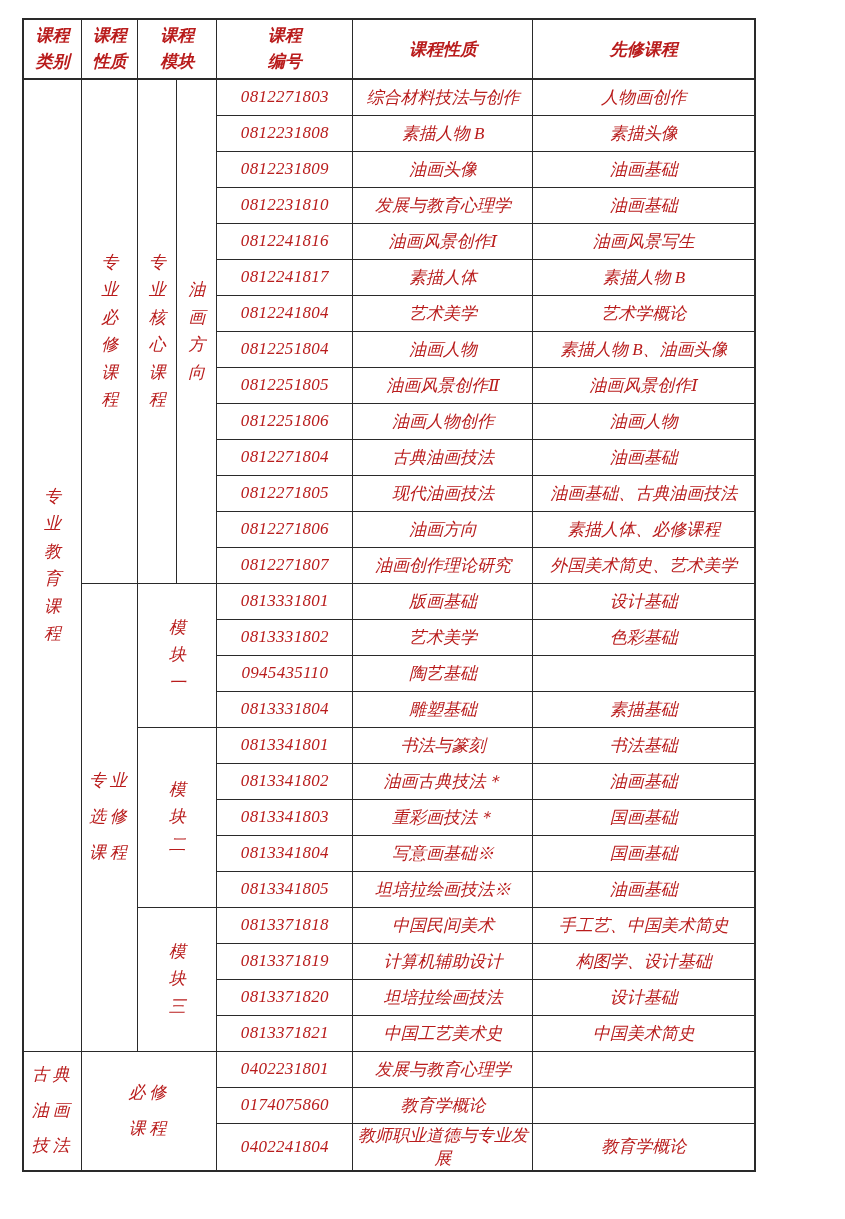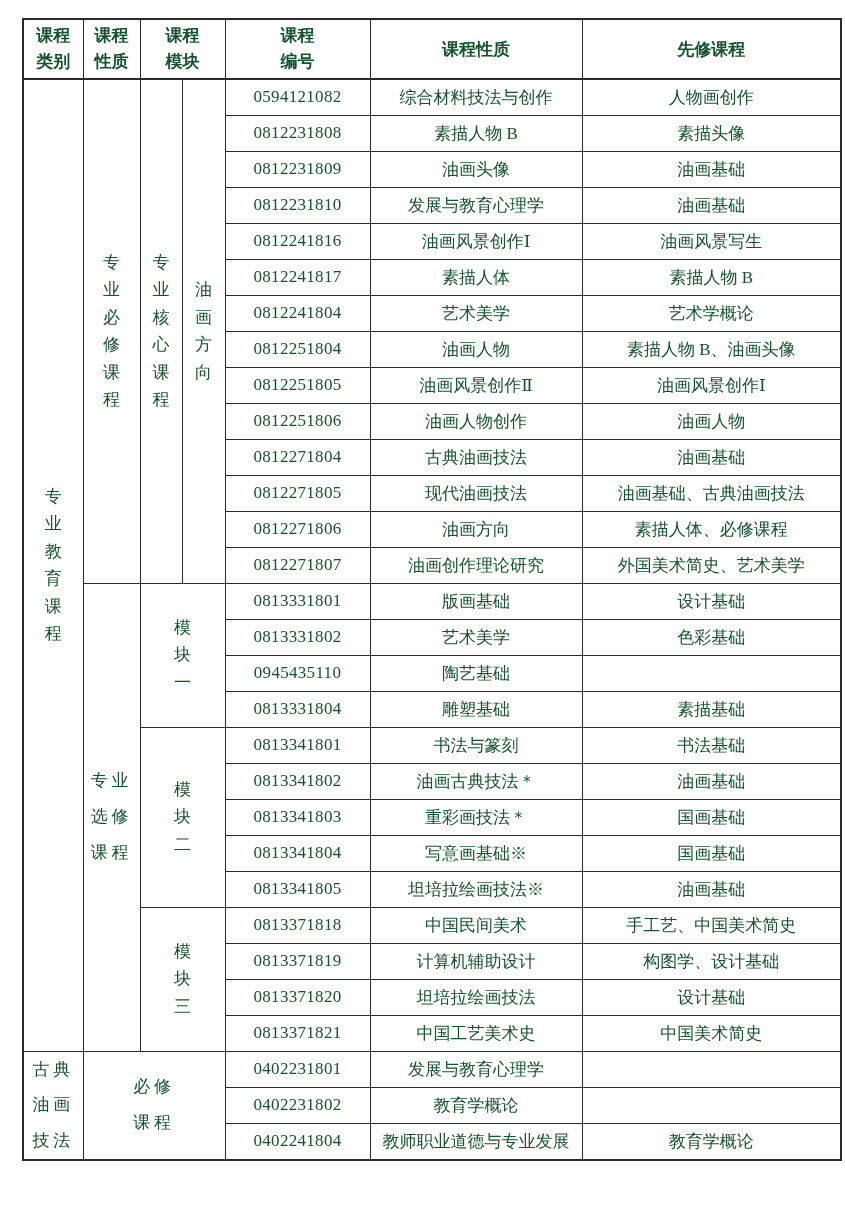--- a/index.html
+++ b/index.html
@@ -1,19 +1,20 @@
 <!DOCTYPE html>
 <html><head>
 <meta charset="utf-8">
 <style>
   html, body { margin:0; padding:0; background:#ffffff; }
   .page {
-    position:relative; width:845px; height:1219px; background:#ffffff;
+    position:relative; width:756px; height:1219px; background:#ffffff;
     font-family:"Liberation Serif","DejaVu Serif",serif;
-    color:#14532d;
+    color:#b91c1c;
+    font-style:italic;
   }
   table.course-table {
     position:absolute; left:22px; top:18px;
     border-collapse:collapse; table-layout:fixed;
     border:2px solid #2a2a2a;
   }
   .course-table th, .course-table td {
     border:1px solid #2a2a2a;
     text-align:center; vertical-align:middle;
     padding:0 2px;
@@ -54,21 +55,21 @@
       <th>课程性质</th>
       <th>先修课程</th>
     </tr>
   </thead>
   <tbody>
     <tr>
       <td rowspan="27"><span class="v1">专业教育课程</span></td>
       <td rowspan="14"><span class="v1">专业必修课程</span></td>
       <td rowspan="14"><span class="v1">专业核心课程</span></td>
       <td rowspan="14"><span class="v1">油画方向</span></td>
-      <td class="code-cell">0594121082</td>
+      <td class="code-cell">0812271803</td>
       <td>综合材料技法与创作</td>
       <td>人物画创作</td>
     </tr>
     <tr>
           <td class="code-cell">0812231808</td>
           <td>素描人物 B</td>
           <td>素描头像</td>
         </tr>
     <tr>
           <td class="code-cell">0812231809</td>
@@ -200,21 +201,21 @@
           <td>中国美术简史</td>
         </tr>
     <tr>
       <td rowspan="3"><span class="v2">古典油画技法</span></td>
       <td rowspan="3" colspan="3"><span class="v2">必修课程</span></td>
       <td class="code-cell">0402231801</td>
           <td>发展与教育心理学</td>
           <td></td>
     </tr>
     <tr>
-          <td class="code-cell">0402231802</td>
+          <td class="code-cell">0174075860</td>
           <td>教育学概论</td>
           <td></td>
         </tr>
     <tr>
           <td class="code-cell">0402241804</td>
           <td>教师职业道德与专业发展</td>
           <td>教育学概论</td>
         </tr>
   </tbody>
 </table>

